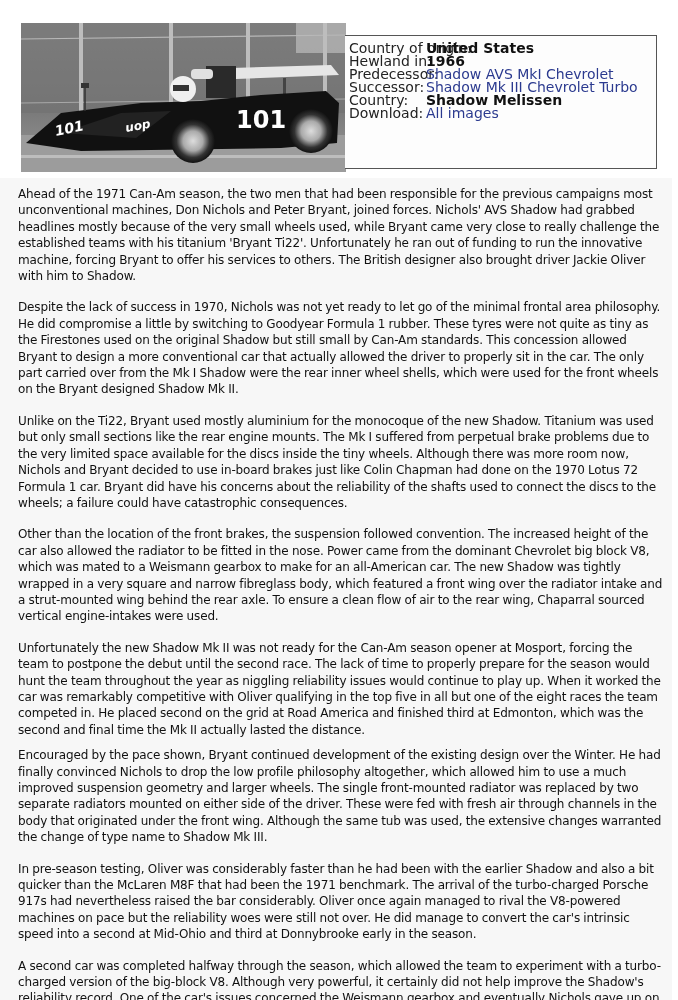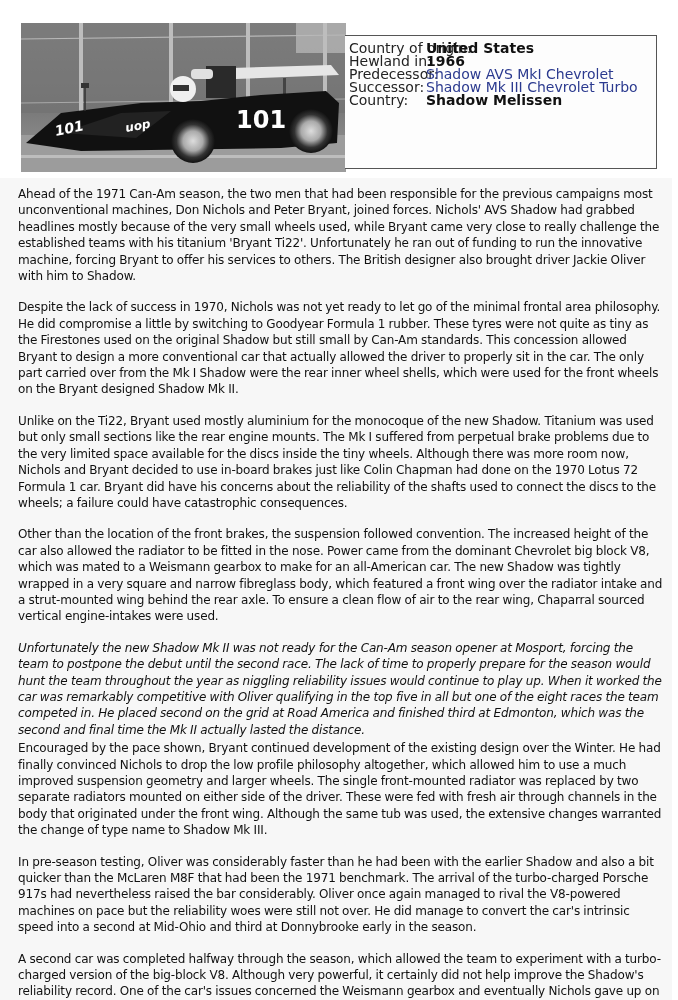--- a/index.html
+++ b/index.html
@@ -77,21 +77,21 @@
       box-sizing: border-box;
       padding: 8px 8px 0 18px;
     }
     .article p {
       margin: 0 0 15px 0;
       font-size: 12px;
       line-height: 16.4px;
       letter-spacing: -0.15px;
       word-spacing: -0.3px;
     }
-    .article p.tight { margin-bottom: 2px; font-style: italic; }
+    .article p.tight { margin-bottom: 9px; }
   </style>
 </head>
 <body>
 
 <div class="header">
   <div class="photo">
     <svg width="325" height="149" viewBox="0 0 325 149" xmlns="http://www.w3.org/2000/svg">
       <defs>
         <linearGradient id="bg" x1="0" y1="0" x2="0" y2="1">
           <stop offset="0" stop-color="#8c8c8c"></stop>
@@ -157,20 +157,24 @@
       <a class="info-value link">Shadow AVS MkI Chevrolet</a>
     </div>
     <div class="info-row">
       <span class="info-label">Successor:</span>
       <a class="info-value link">Shadow Mk III Chevrolet Turbo</a>
     </div>
     <div class="info-row">
       <span class="info-label">Country:</span>
       <span class="info-value">Shadow Melissen</span>
     </div>
+    <div class="info-row">
+      <span class="info-label">Download:</span>
+      <a class="info-value link">All images</a>
+    </div>
   </div>
 </div>
 
 <div class="article">
   <p>Ahead of the 1971 Can-Am season, the two men that had been responsible for the previous campaigns most unconventional machines, Don Nichols and Peter Bryant, joined forces. Nichols' AVS Shadow had grabbed headlines mostly because of the very small wheels used, while Bryant came very close to really challenge the established teams with his titanium 'Bryant Ti22'. Unfortunately he ran out of funding to run the innovative machine, forcing Bryant to offer his services to others. The British designer also brought driver Jackie Oliver with him to Shadow.</p>
   <p>Despite the lack of success in 1970, Nichols was not yet ready to let go of the minimal frontal area philosophy. He did compromise a little by switching to Goodyear Formula 1 rubber. These tyres were not quite as tiny as the Firestones used on the original Shadow but still small by Can-Am standards. This concession allowed Bryant to design a more conventional car that actually allowed the driver to properly sit in the car. The only part carried over from the Mk I Shadow were the rear inner wheel shells, which were used for the front wheels on the Bryant designed Shadow Mk II.</p>
   <p>Unlike on the Ti22, Bryant used mostly aluminium for the monocoque of the new Shadow. Titanium was used but only small sections like the rear engine mounts. The Mk I suffered from perpetual brake problems due to the very limited space available for the discs inside the tiny wheels. Although there was more room now, Nichols and Bryant decided to use in-board brakes just like Colin Chapman had done on the 1970 Lotus 72 Formula 1 car. Bryant did have his concerns about the reliability of the shafts used to connect the discs to the wheels; a failure could have catastrophic consequences.</p>
   <p>Other than the location of the front brakes, the suspension followed convention. The increased height of the car also allowed the radiator to be fitted in the nose. Power came from the dominant Chevrolet big block V8, which was mated to a Weismann gearbox to make for an all-American car. The new Shadow was tightly wrapped in a very square and narrow fibreglass body, which featured a front wing over the radiator intake and a strut-mounted wing behind the rear axle. To ensure a clean flow of air to the rear wing, Chaparral sourced vertical engine-intakes were used.</p>
   <p class="tight">Unfortunately the new Shadow Mk II was not ready for the Can-Am season opener at Mosport, forcing the team to postpone the debut until the second race. The lack of time to properly prepare for the season would hunt the team throughout the year as niggling reliability issues would continue to play up. When it worked the car was remarkably competitive with Oliver qualifying in the top five in all but one of the eight races the team competed in. He placed second on the grid at Road America and finished third at Edmonton, which was the second and final time the Mk II actually lasted the distance.</p>
   <p>Encouraged by the pace shown, Bryant continued development of the existing design over the Winter. He had finally convinced Nichols to drop the low profile philosophy altogether, which allowed him to use a much improved suspension geometry and larger wheels. The single front-mounted radiator was replaced by two separate radiators mounted on either side of the driver. These were fed with fresh air through channels in the body that originated under the front wing. Although the same tub was used, the extensive changes warranted the change of type name to Shadow Mk III.</p>

